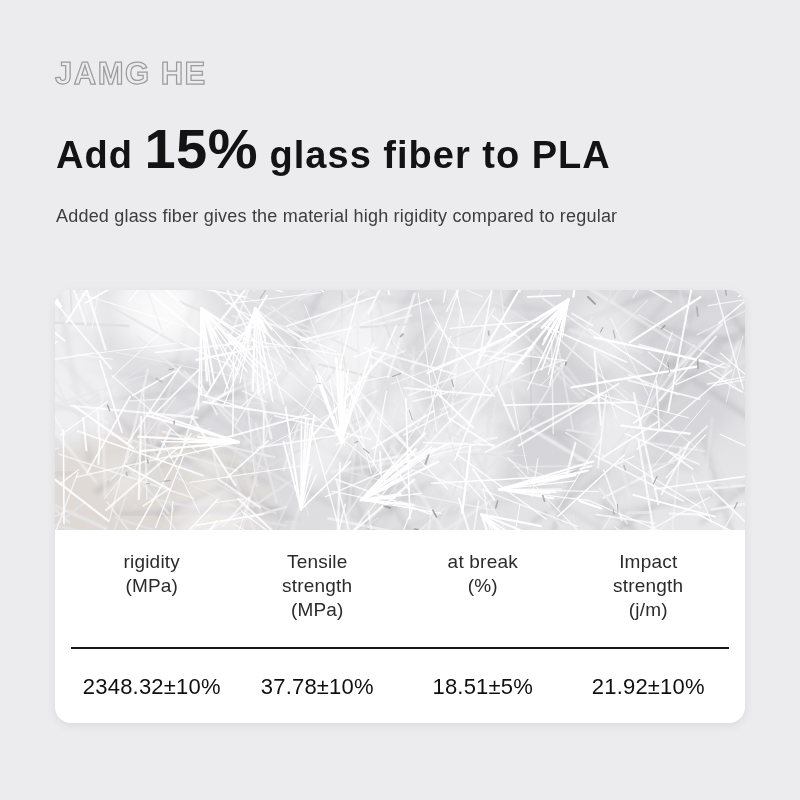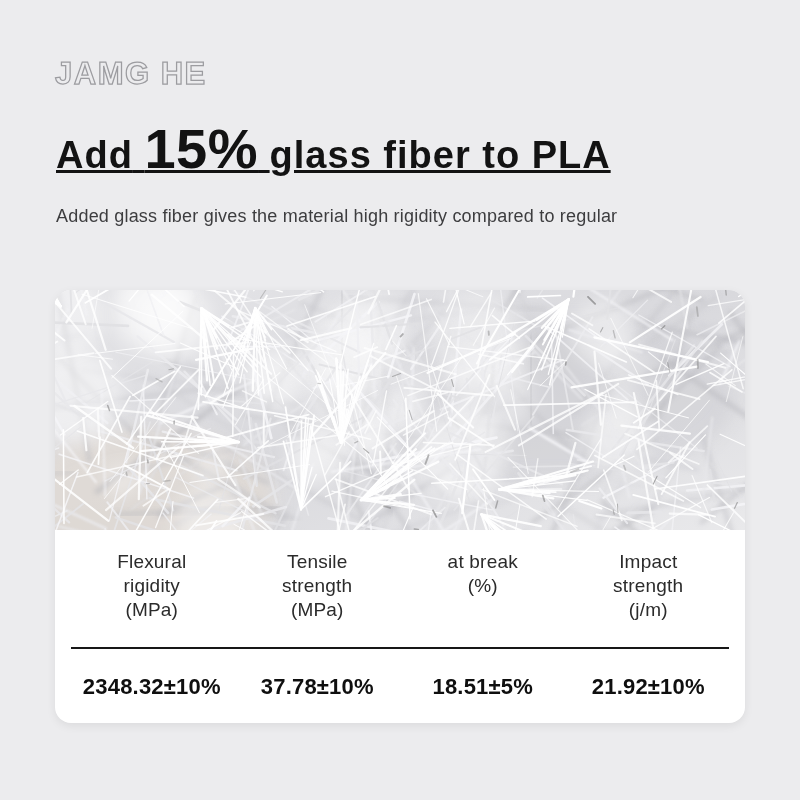--- a/index.html
+++ b/index.html
@@ -22,21 +22,20 @@
     font-size: 31px; font-weight: 700; letter-spacing: 1.5px;
     fill: none; stroke: #9c9ca0; stroke-width: 1.25px;
   }
 
   
   .headline {
     position: absolute; left: 56px; top: 121px;
     margin: 0; font-weight: 700; color: #131313;
     font-size: 38px; line-height: 1; letter-spacing: 1px;
     white-space: nowrap;
-    text-decoration: underline;
   }
   .headline .hl {
     font-size: 56px; letter-spacing: 0.5px;
   }
 
   
   .description {
     position: absolute; left: 56px; top: 201px;
     margin: 0; font-size: 18px; line-height: 30px;
     color: #3d3d3f; letter-spacing: 0.2px;
@@ -65,21 +64,21 @@
     color: #2b2b2b; letter-spacing: 0.2px;
   }
   .th div { display: block; }
   .divider {
     height: 2px; background: #171717;
     margin: 25px 2px 0 2px;
   }
   .values { margin-top: 25px; }
   .td {
     text-align: center;
-    font-size: 22px; font-weight: 700; color: #0f0f0f;
+    font-size: 22px; font-weight: 400; color: #0f0f0f;
     letter-spacing: 0.2px; white-space: nowrap;
   }
 </style>
 </head>
 <body>
 
 <div class="logo-wrap">
   <svg width="240" height="40" viewBox="0 0 240 40">
     <text x="1" y="31">JAMG HE</text>
   </svg>
@@ -901,21 +900,20 @@
       <line x1="568.9" y1="175.6" x2="570.5" y2="180.0" stroke="rgb(154,154,154)" stroke-width="1.67" stroke-linecap="round" opacity="0.50"></line>
       <line x1="108.8" y1="191.2" x2="115.0" y2="190.4" stroke="rgb(152,152,152)" stroke-width="1.53" stroke-linecap="round" opacity="0.50"></line>
       <line x1="558.2" y1="220.0" x2="559.2" y2="224.3" stroke="rgb(131,131,131)" stroke-width="1.15" stroke-linecap="round" opacity="0.50"></line>
       <line x1="510.6" y1="75.0" x2="511.0" y2="72.0" stroke="rgb(103,103,103)" stroke-width="1.59" stroke-linecap="round" opacity="0.50"></line>
     </svg>
 
   <div class="spec-table">
 
     <div class="row">
       <div class="th">
-        <div>Flexural</div>
         <div>rigidity</div>
         <div>(MPa)</div>
       </div>
       <div class="th">
         <div>Tensile</div>
         <div>strength</div>
         <div>(MPa)</div>
       </div>
       <div class="th">
         <div>at break</div>

